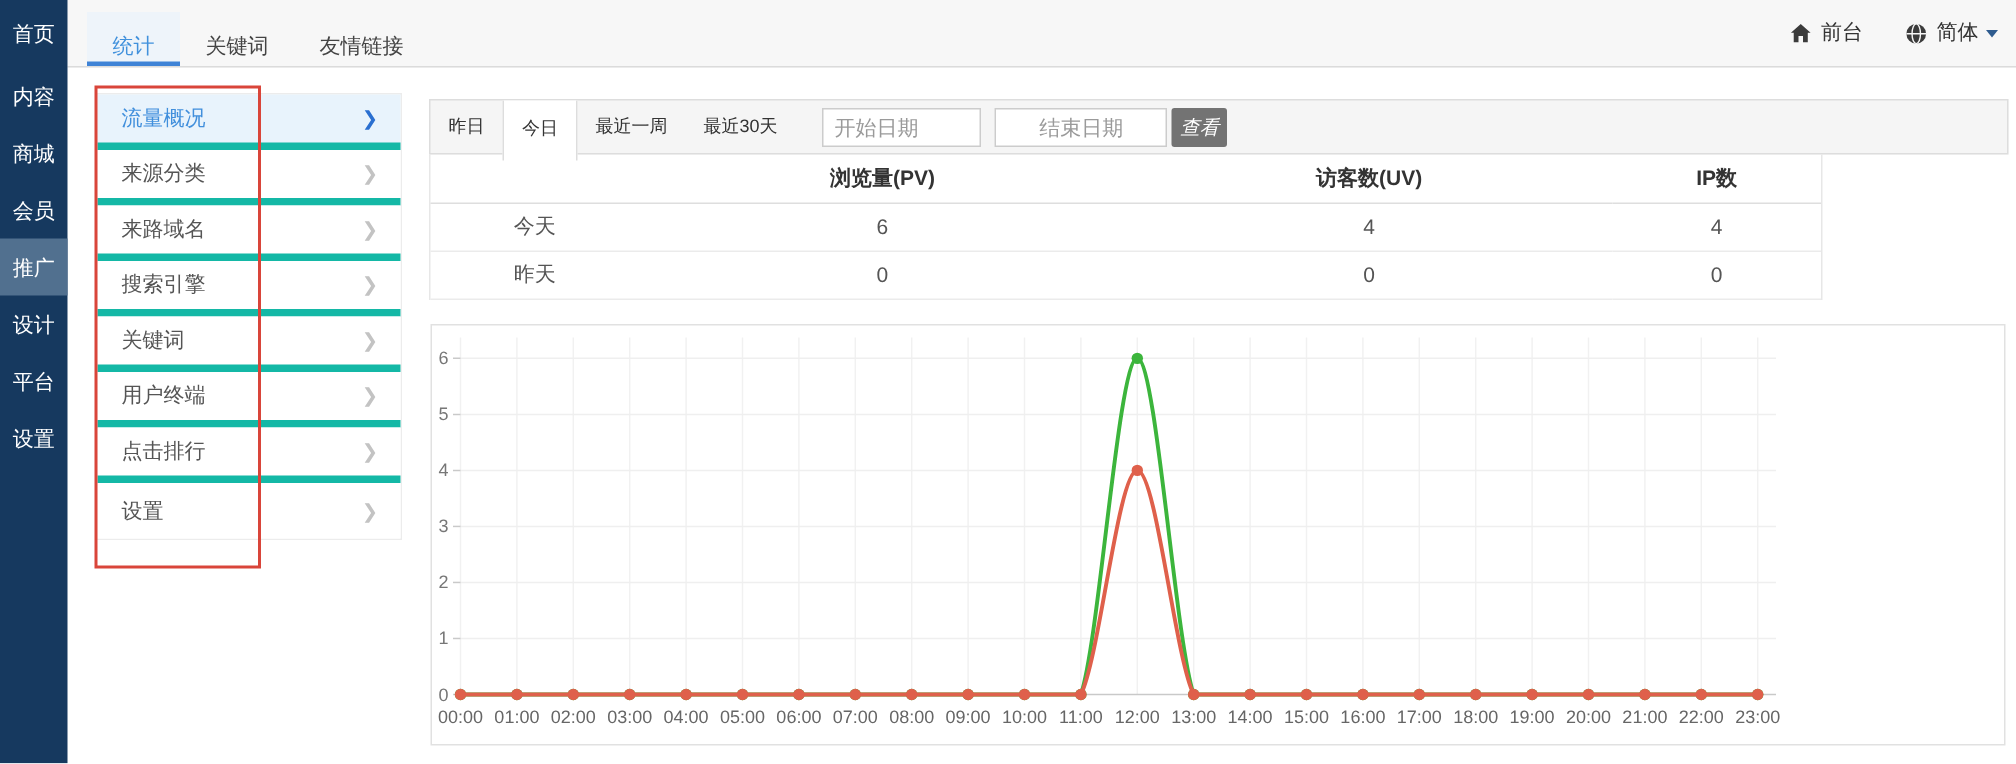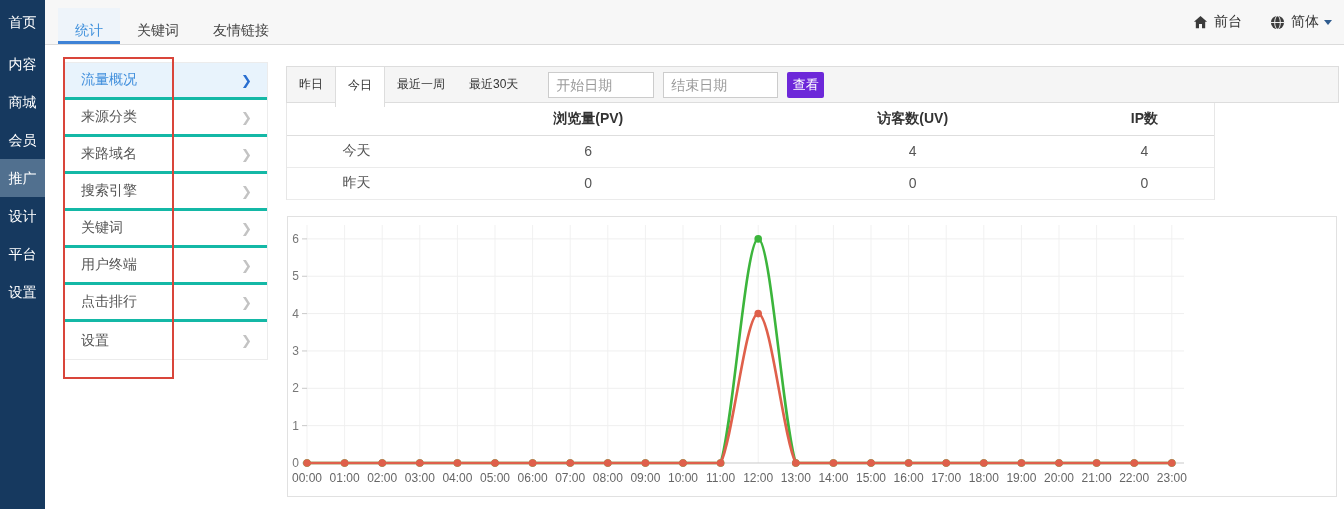--- a/index.html
+++ b/index.html
@@ -22,43 +22,43 @@
   .nav-right { margin-left:auto; display:flex; align-items:center; padding-right:12px; }
   .nav-link { display:flex; align-items:center; font-size:14px; color:#333; margin-left:28px; cursor:pointer; }
   .nav-link svg { margin-right:6px; }
   .caret { width:0; height:0; border-left:4px solid transparent; border-right:4px solid transparent;
            border-top:5px solid #2f5c8f; margin-left:5px; }
 
   
   .submenu { position:absolute; left:64px; top:62px; width:204px; background:#fff;
              border:1px solid #ececec; z-index:2; }
   .sm-item { height:37px; display:flex; align-items:center; justify-content:space-between;
-             padding:0 15px 0 16px; font-size:14px; color:#555; border-bottom:3px solid #14b8a6;
+             padding:0 15px 0 16px; font-size:14px; color:#555; border-bottom:5px solid #14b8a6;
              background:#fff; cursor:pointer; }
   .sm-item:last-child { border-bottom:none; }
   .sm-item .chev { color:#c3c3c3; font-size:13px; }
   .sm-item.active { background:#e8f3fc; color:#418fdc; }
   .sm-item.active .chev { color:#2a6fd0; font-weight:bold; }
 
   
   .redbox { position:absolute; left:63px; top:57px; width:111px; height:322px;
             border:2px solid #d9453a; z-index:4; pointer-events:none; }
 
   
   .strip { position:absolute; left:286px; top:66px; width:1053px; height:37px; background:#f5f5f5;
            border:1px solid #ddd; display:flex; align-items:center; z-index:1; }
   .range-tab { height:35px; line-height:35px; padding:0 12px; font-size:12px; color:#333; cursor:pointer; }
   .range-tab.active { background:#fff; border-left:1px solid #ddd; border-right:1px solid #ddd;
                       height:40px; line-height:37px; margin-bottom:-5px; position:relative; z-index:2; }
   .date-input { width:106px; height:26px; border:1px solid #ccc; background:#fff; margin-left:18px;
                 padding:0 7px; font-size:14px; color:#555; }
-  .date-input.second { width:115px; margin-left:9px; }
+  .date-input.second { width:115px; margin-left:9px;text-align:center; }
   .date-input::placeholder { color:#9a9a9a; }
-  .view-btn { width:37px; height:26px; background:#6d28d9; color:#fff; border:none; border-radius:2px;
-              font-size:13px; margin-left:9px; cursor:pointer; }
+  .view-btn { width:37px; height:26px; background:#737373; color:#fff; border:none; border-radius:2px;
+              font-size:13px; margin-left:3px; cursor:pointer;font-style:italic; }
 
   
   .datatable { position:absolute; left:286px; top:103px; width:929px; background:#fff;
                border-left:1px solid #e7e7e7; border-right:1px solid #e7e7e7; }
   .datatable table { width:100%; border-collapse:collapse; table-layout:fixed; }
   .datatable th, .datatable td { height:32px; text-align:center; font-size:14px; }
   .datatable th { color:#333; font-weight:bold; border-bottom:1px solid #dedede; }
   .datatable td { color:#555; border-bottom:1px solid #ebebeb; }
 
   

